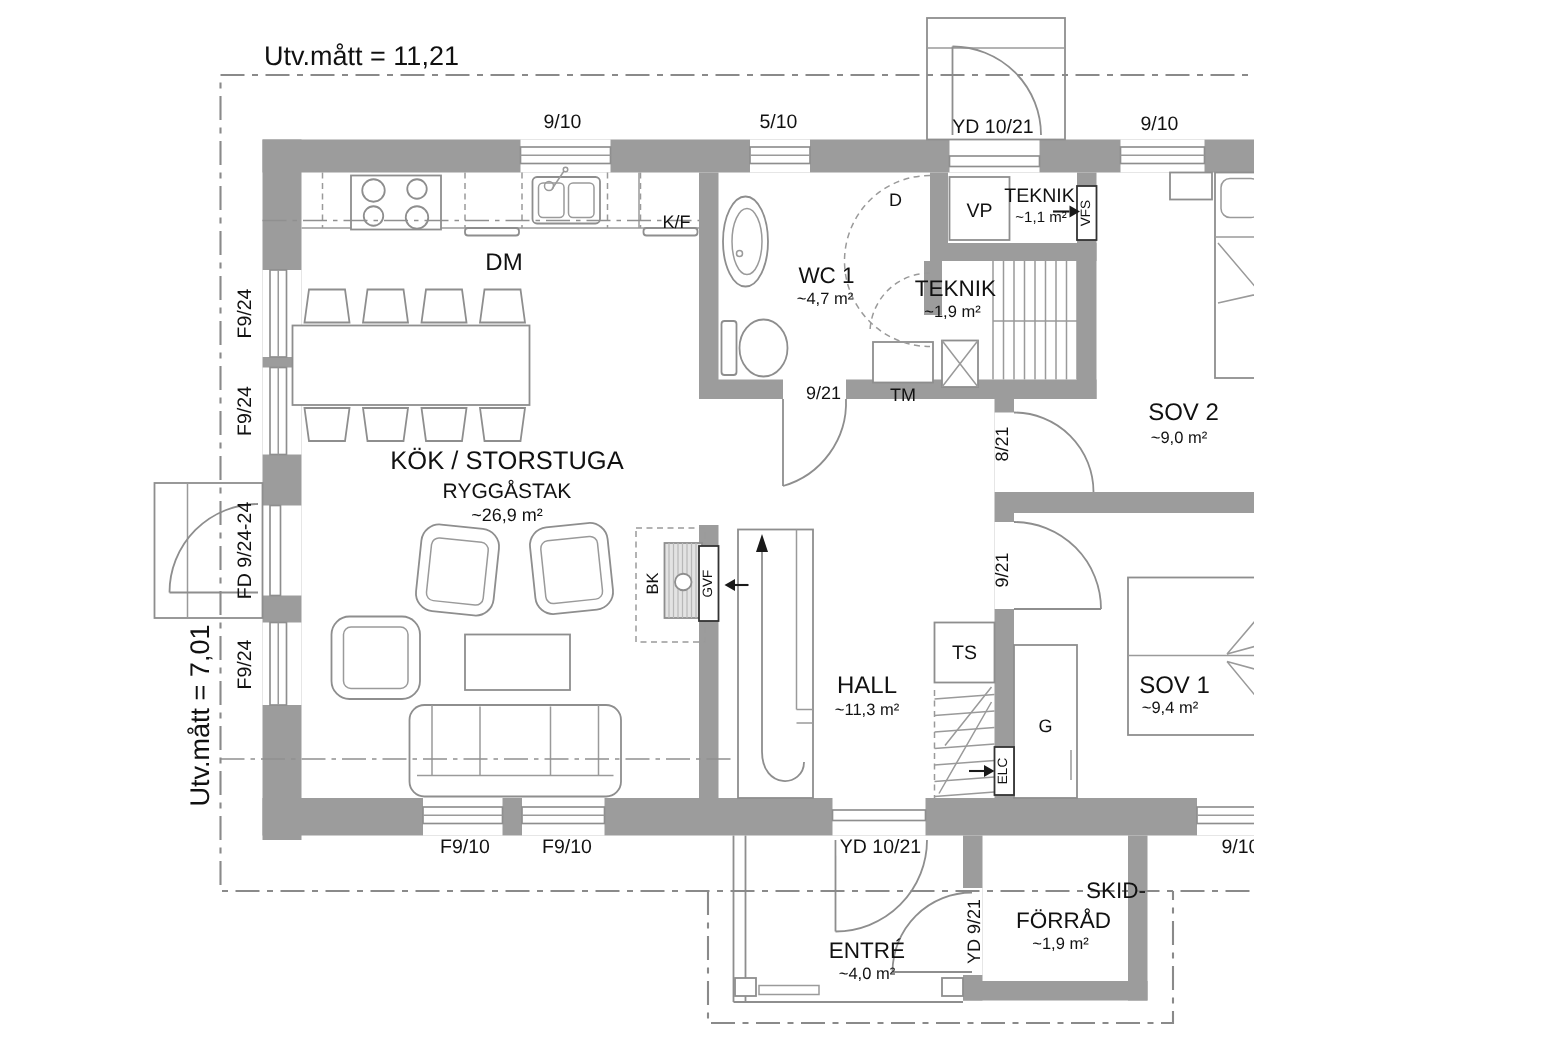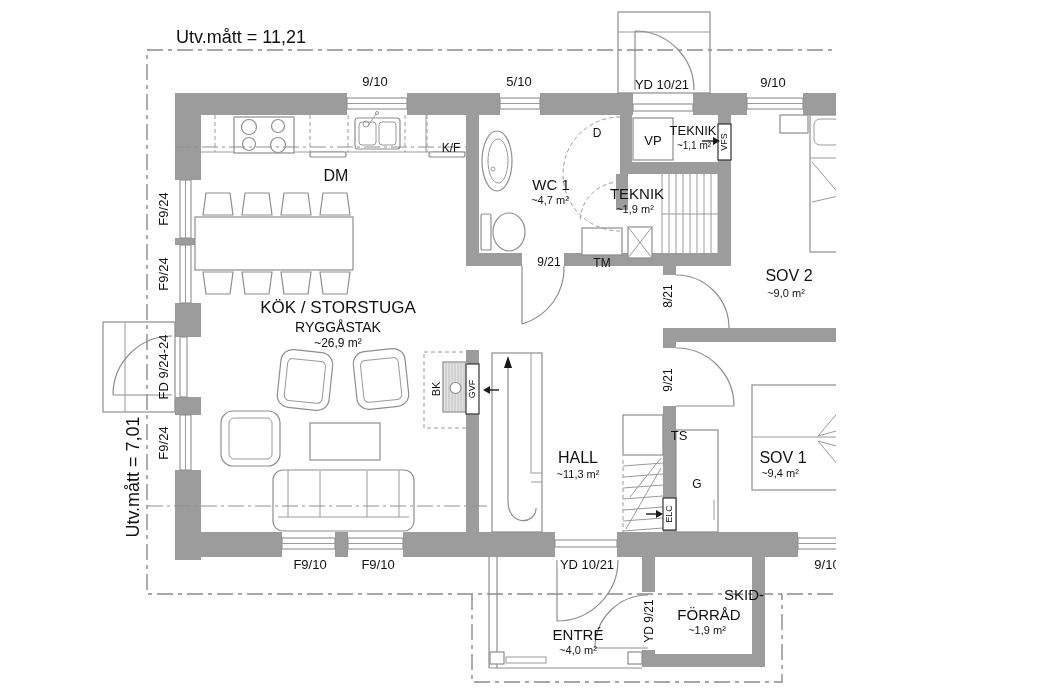--- a/index.html
+++ b/index.html
@@ -335,21 +335,21 @@
 
 <div class="lbl" style="left:708px;top:594px;font-size:15px;margin-left:36px;">SKID-</div>
 <div class="lbl" style="left:709px;top:614px;font-size:15px;">FÖRRÅD</div>
 <div class="lbl" style="left:707px;top:630px;font-size:11px;">~1,9 m²</div>
 
 <div class="lbl" style="left:336px;top:132px;font-size:16px;margin-top:44px;">DM</div>
 <div class="lbl" style="left:451px;top:132px;font-size:12px;margin-top:16px;">K/F</div>
 <div class="lbl" style="left:653px;top:140px;font-size:13px;">VP</div>
 <div class="lbl" style="left:597px;top:133px;font-size:12px;">D</div>
 <div class="lbl" style="left:602px;top:242px;font-size:12px;margin-top:21px;">TM</div>
-<div class="lbl" style="left:679px;top:435px;font-size:13px;">TS</div>
+<div class="lbl" style="left:643px;top:435px;font-size:13px;">TS</div>
 <div class="lbl" style="left:868px;top:280px;font-size:11px;">G</div>
 <div class="lbl" style="left:868px;top:312px;font-size:11px;">G</div>
 <div class="lbl" style="left:697px;top:484px;font-size:12px;">G</div>
 <div class="lbl rot" style="left:436px;top:389px;font-size:11px;">BK</div>
 <div class="lbl rot" style="left:472px;top:389px;font-size:9px;">GVF</div>
 <div class="lbl rot" style="left:669px;top:514px;font-size:9px;">ELC</div>
 <div class="lbl rot" style="left:724px;top:142px;font-size:9px;">VFS</div>
 
 </div>
 

